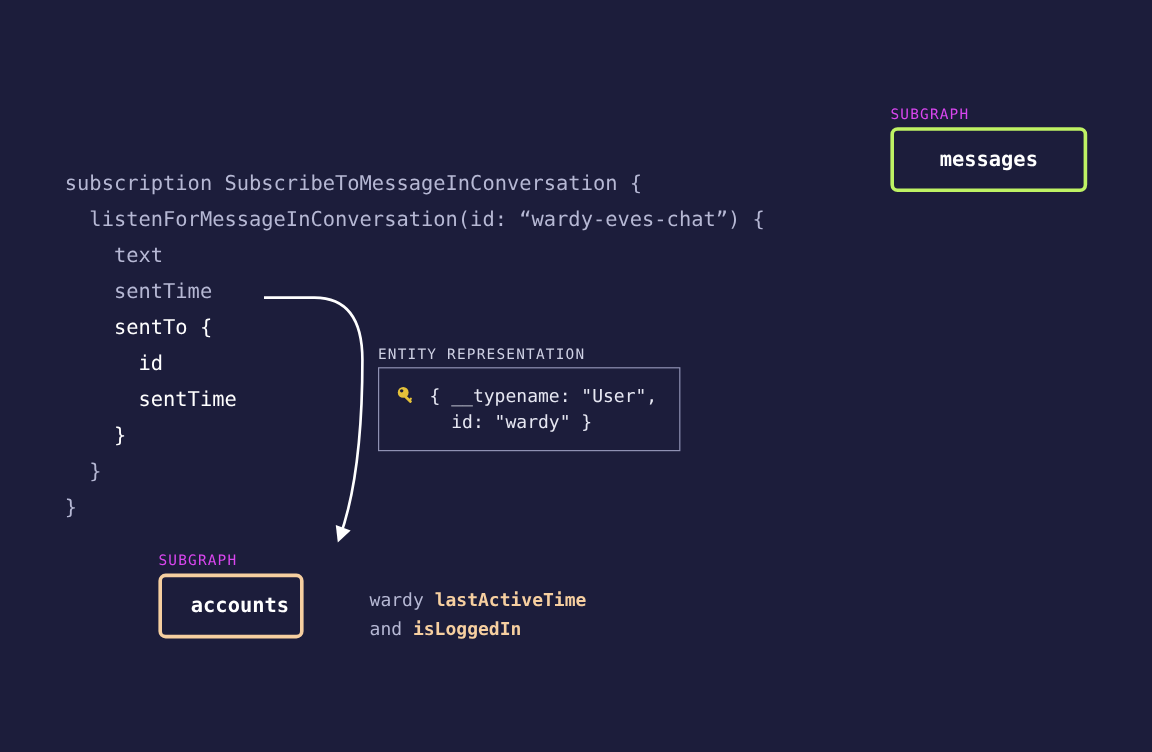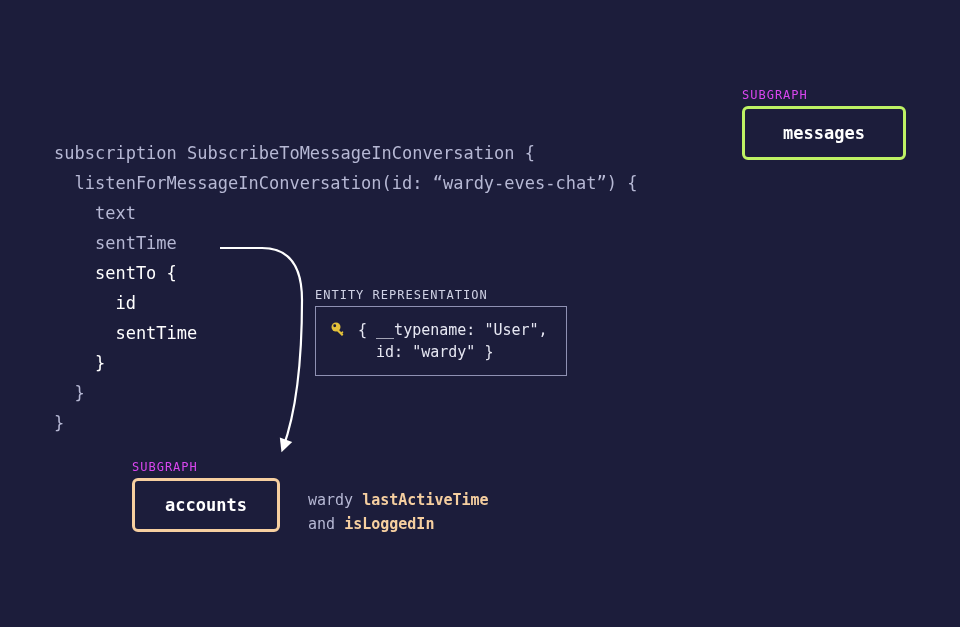--- a/index.html
+++ b/index.html
@@ -111,21 +111,21 @@
       <rect x="11" y="11" width="10" height="3" rx="1" transform="rotate(45 11 11)"></rect>
       <rect x="16.5" y="13.5" width="2.2" height="4.2" rx="0.8" transform="rotate(45 16.5 13.5)"></rect>
     </g>
     <circle cx="6.3" cy="6.3" r="1.9" fill="#1c1d3b"></circle>
   </svg>
   <div><span>{ __typename: "User",</span>
 <span>  id: "wardy" }</span></div>
 </div>
 
 <div class="subgraph-label" style="left:132px; top:460px;">SUBGRAPH</div>
-<div class="subgraph-box subgraph-accounts" style="left:132px; top:478px; width:148px;">accounts</div>
+<div class="subgraph-box subgraph-accounts" style="left:132px; top:478px; width:121px;">accounts</div>
 
 <div class="fetch-line" style="left:308px; top:488px;">
   <span>wardy </span><span class="hl">lastActiveTime</span><br>
   <span>and </span><span class="hl">isLoggedIn</span>
 </div>
 
 <svg class="arrow-svg" viewBox="0 0 960 627">
   <defs>
     <marker id="arrowhead" markerWidth="8" markerHeight="8" refX="5" refY="4" orient="auto">
       <path d="M1,1 L7,4 L1,7 Z" fill="#ffffff"></path>

